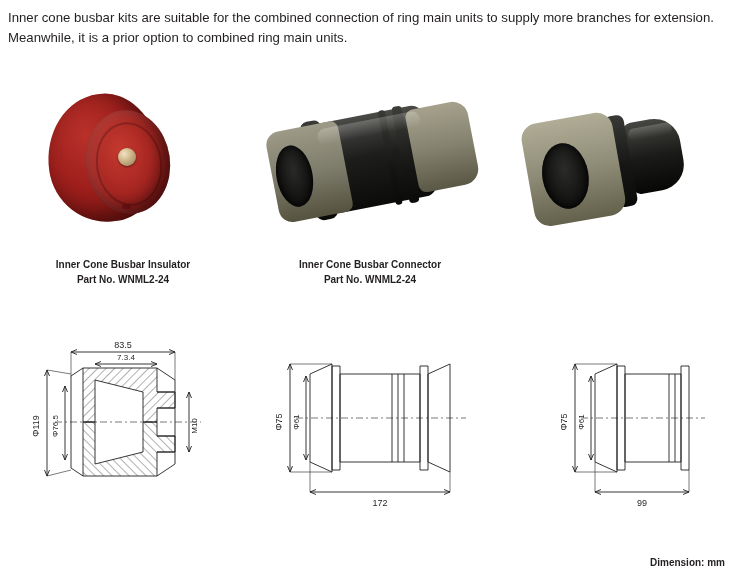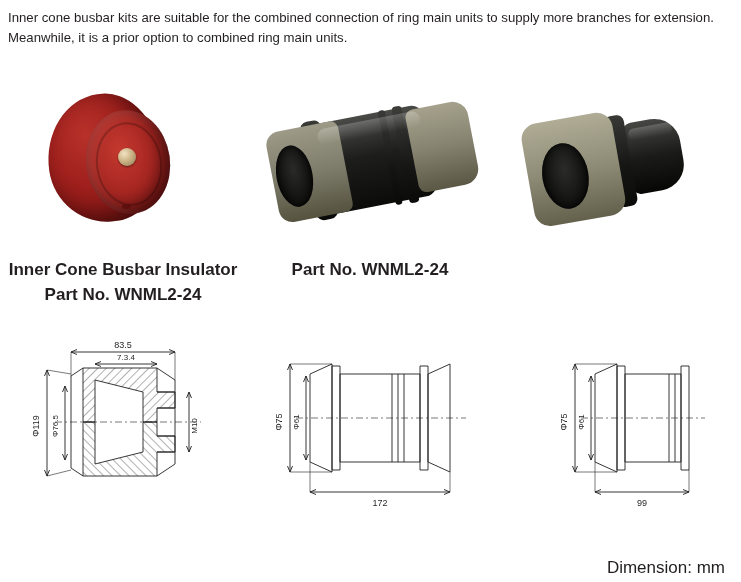--- a/index.html
+++ b/index.html
@@ -47,21 +47,21 @@
   .product .photo {
     position: relative;
     width: 246px;
     height: 175px;
   }
   .product .caption {
     position: absolute;
     top: 176px;
     width: 246px;
     text-align: center;
-    font-size: 17px;
+    font-size: 10px;
     line-height: 1.45;
     font-weight: bold;
     color: #231f20;
   }
   .product .caption .line2 {
     display: block;
     font-weight: bold;
   }
 
   
@@ -265,23 +265,24 @@
     width: 741px;
     height: 200px;
   }
   .drawing {
     position: absolute;
     top: 0;
   }
   .dim-note {
     position: absolute;
     right: 16px;
-    bottom: 4px;
-    font-size: 17px;
+    bottom: 14px;
+    font-size: 10px;
     color: #231f20;
+    font-weight: bold;
   }
   svg text {
     font-family: "Liberation Sans", sans-serif;
     fill: #231f20;
   }
 </style>
 </head>
 <body>
 
 <div class="page">
@@ -312,20 +313,21 @@
           <div class="conn-rib2"></div>
           <div class="conn-rib"></div>
           <div class="conn-collar-l"></div>
           <div class="conn-cap-l">
             <div class="bore"></div>
           </div>
           <div class="conn-gloss"></div>
         </div>
       </div>
       <div class="caption">
+        <span>Inner Cone Busbar Connector</span>
         <span class="line2">Part No. WNML2-24</span>
       </div>
     </div>
 
     <div class="product" style="left:494px;">
       <div class="photo">
         <div class="plug">
           <div class="plug-nose"></div>
           <div class="plug-collar"></div>
           <div class="plug-body">

